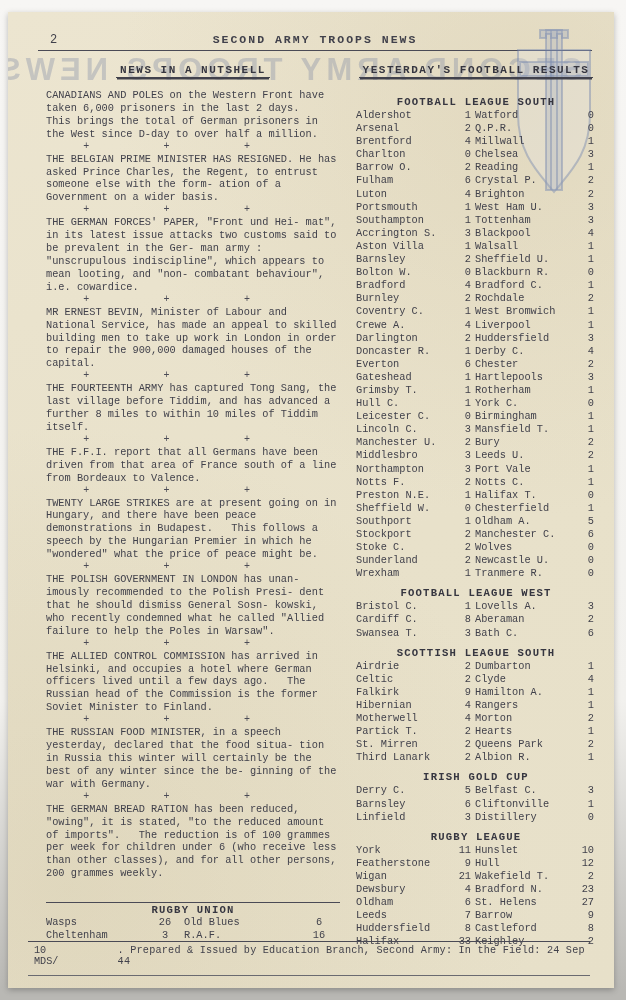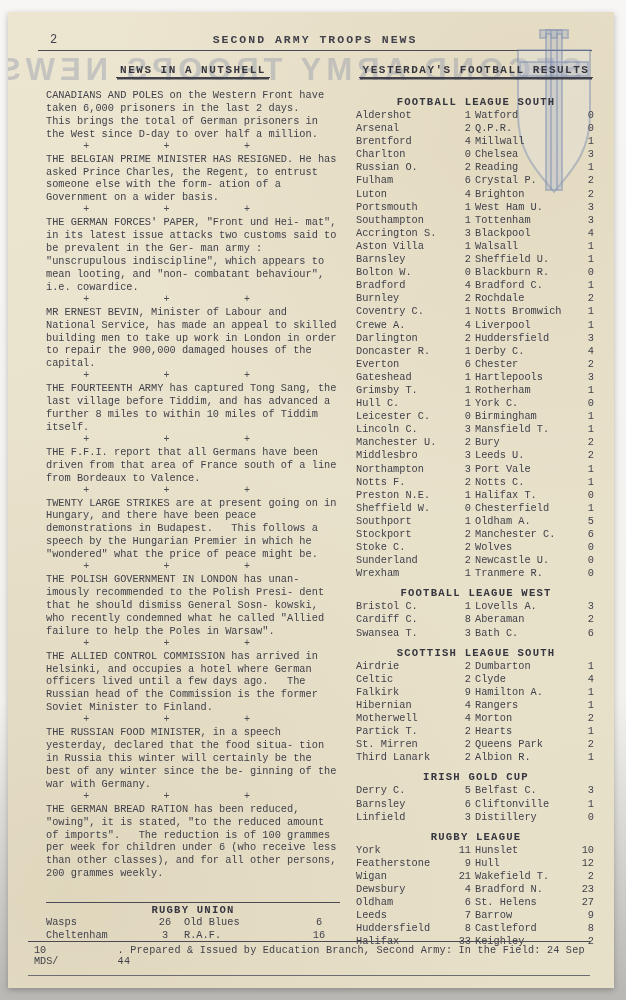--- a/index.html
+++ b/index.html
@@ -192,21 +192,21 @@
               <span class="team2">Millwall</span>
               <span class="score score2">1</span>
             </div>
             <div class="r-row">
               <span class="team">Charlton</span>
               <span class="score">0</span>
               <span class="team2">Chelsea</span>
               <span class="score score2">3</span>
             </div>
             <div class="r-row">
-              <span class="team">Russian O.</span>
+              <span class="team">Barrow O.</span>
               <span class="score">2</span>
               <span class="team2">Reading</span>
               <span class="score score2">1</span>
             </div>
             <div class="r-row">
               <span class="team">Fulham</span>
               <span class="score">6</span>
               <span class="team2">Crystal P.</span>
               <span class="score score2">2</span>
             </div>
@@ -262,21 +262,21 @@
             </div>
             <div class="r-row">
               <span class="team">Burnley</span>
               <span class="score">2</span>
               <span class="team2">Rochdale</span>
               <span class="score score2">2</span>
             </div>
             <div class="r-row">
               <span class="team">Coventry C.</span>
               <span class="score">1</span>
-              <span class="team2">Notts Bromwich</span>
+              <span class="team2">West Bromwich</span>
               <span class="score score2">1</span>
             </div>
             <div class="r-row">
               <span class="team">Crewe A.</span>
               <span class="score">4</span>
               <span class="team2">Liverpool</span>
               <span class="score score2">1</span>
             </div>
             <div class="r-row">
               <span class="team">Darlington</span>

